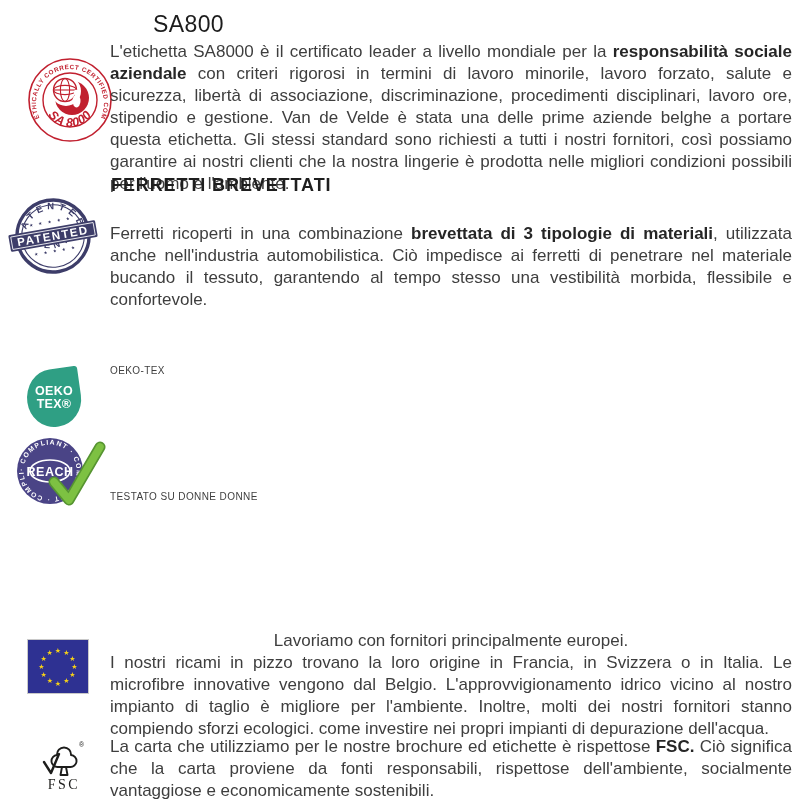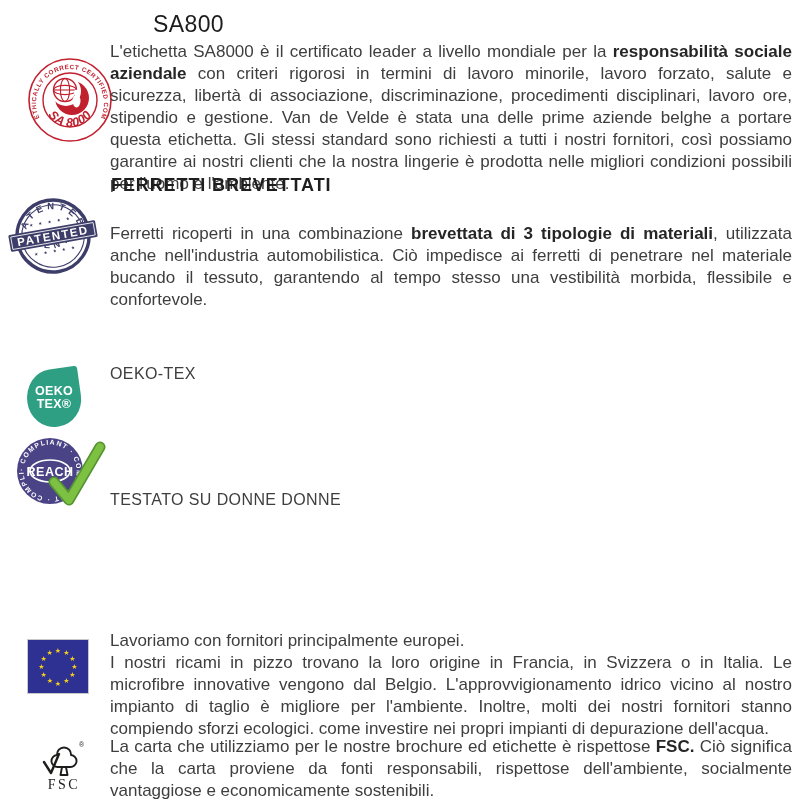--- a/index.html
+++ b/index.html
@@ -4,21 +4,21 @@
 <style>
   html,body{margin:0;padding:0;background:#fff;}
   .page{position:relative;width:800px;height:800px;background:#ffffff;overflow:hidden;
         font-family:"Liberation Sans",sans-serif;color:#3e3e3e;}
   .tblock{position:absolute;left:110px;width:682px;font-size:17px;line-height:22px;
           text-align:justify;color:#3e3e3e;}
   .tblock p{margin:0;}
   .b{font-weight:bold;color:#262626;}
   .h1{position:absolute;left:113px;font-size:23px;font-weight:400;color:#1c1c1c;letter-spacing:.4px;margin-left:40px;}
   .h2{position:absolute;left:111px;font-size:18px;font-weight:700;color:#1e1e1e;letter-spacing:.9px;}
-  .lbl{position:absolute;left:110px;font-size:16px;color:#3e3e3e;letter-spacing:.4px;}
+  .lbl{position:absolute;left:110px;font-size:10px;color:#3e3e3e;letter-spacing:.4px;}
   .badge{position:absolute;}
   svg text{font-family:"Liberation Sans",sans-serif;}
   
   .sa-ring{font-size:6.3px;font-weight:bold;letter-spacing:.6px;}
   .sa-name{font-size:12.5px;font-weight:bold;font-style:italic;letter-spacing:.5px;}
   
   .pat-arc{font-size:9.5px;font-weight:bold;letter-spacing:4px;}
   .pat-banner-text{font-size:11.5px;font-weight:bold;letter-spacing:1.5px;}
   .pat-stars{font-size:4.5px;letter-spacing:2px;}
   
@@ -140,21 +140,21 @@
         <text x="31.0" y="44.0" class="eu-star">★</text>
         <text x="22.8" y="41.8" class="eu-star">★</text>
         <text x="16.7" y="35.8" class="eu-star">★</text>
         <text x="14.5" y="27.5" class="eu-star">★</text>
         <text x="16.7" y="19.3" class="eu-star">★</text>
         <text x="22.7" y="13.2" class="eu-star">★</text>
       </g>
   </svg>
 
   <div class="tblock" style="top:630px">
-    <div style="text-align:left">Lavoriamo con fornitori principalmente europei.</div>
+    <div style="text-align:center">Lavoriamo con fornitori principalmente europei.</div>
     <p>I nostri ricami in pizzo trovano la loro origine in Francia, in Svizzera o in Italia. Le microfibre innovative vengono dal Belgio. L'approvvigionamento idrico vicino al nostro impianto di taglio è migliore per l'ambiente. Inoltre, molti dei nostri fornitori stanno compiendo sforzi ecologici. come investire nei propri impianti di depurazione dell'acqua.</p>
   </div>
 
   <svg class="badge" style="left:38px;top:732px" width="58" height="62" viewBox="0 0 58 62">
     <g fill="none" stroke-width="1.9" stroke-linecap="round" stroke-linejoin="round" stroke="#1d1d1b">
       <path d="M 6 30 L 13 41 L 21 22" stroke-width="2.4"></path>
       <path d="M 20 35 a 6 6 0 0 1 -1 -12 a 7 7 0 0 1 7 -7.5 a 7 7 0 0 1 7 7.5 a 6 6 0 0 1 -1 12 z"></path>
       <path d="M 24 35 l -1.5 8 h 7 l -1.5 -8"></path>
     </g>
     <text class="fsc-reg" x="41" y="15" fill="#1d1d1b">®</text>

